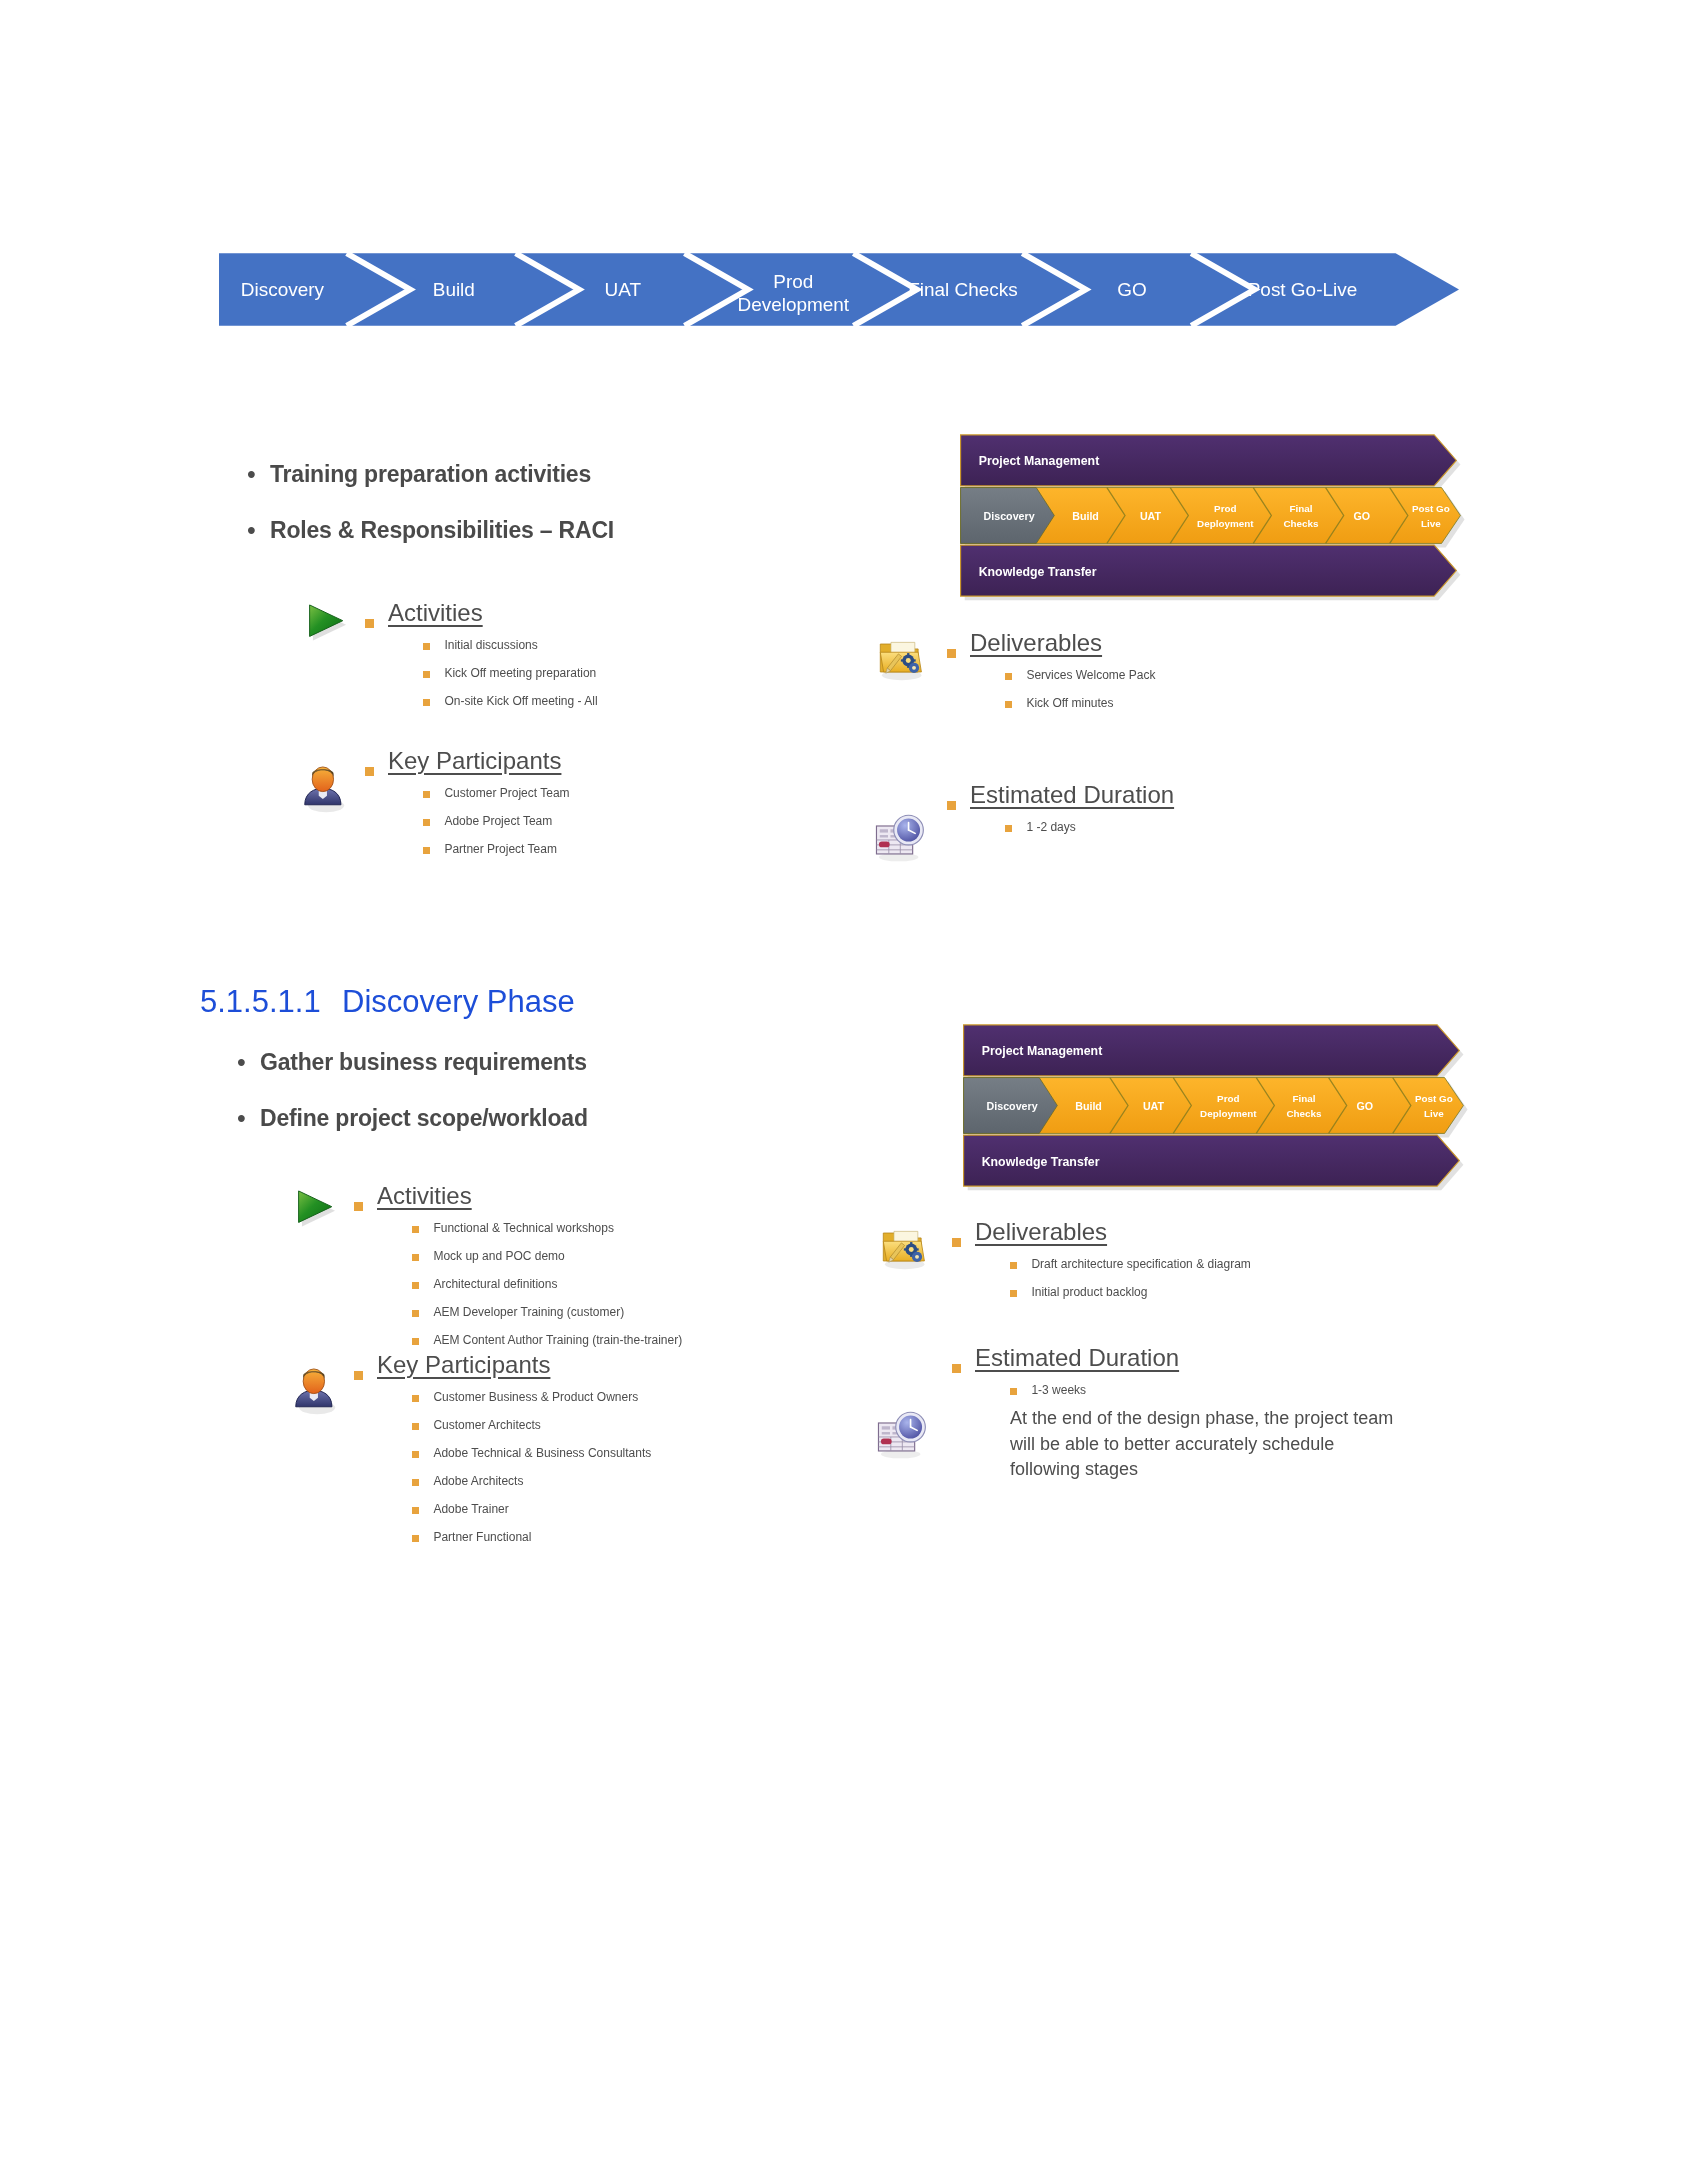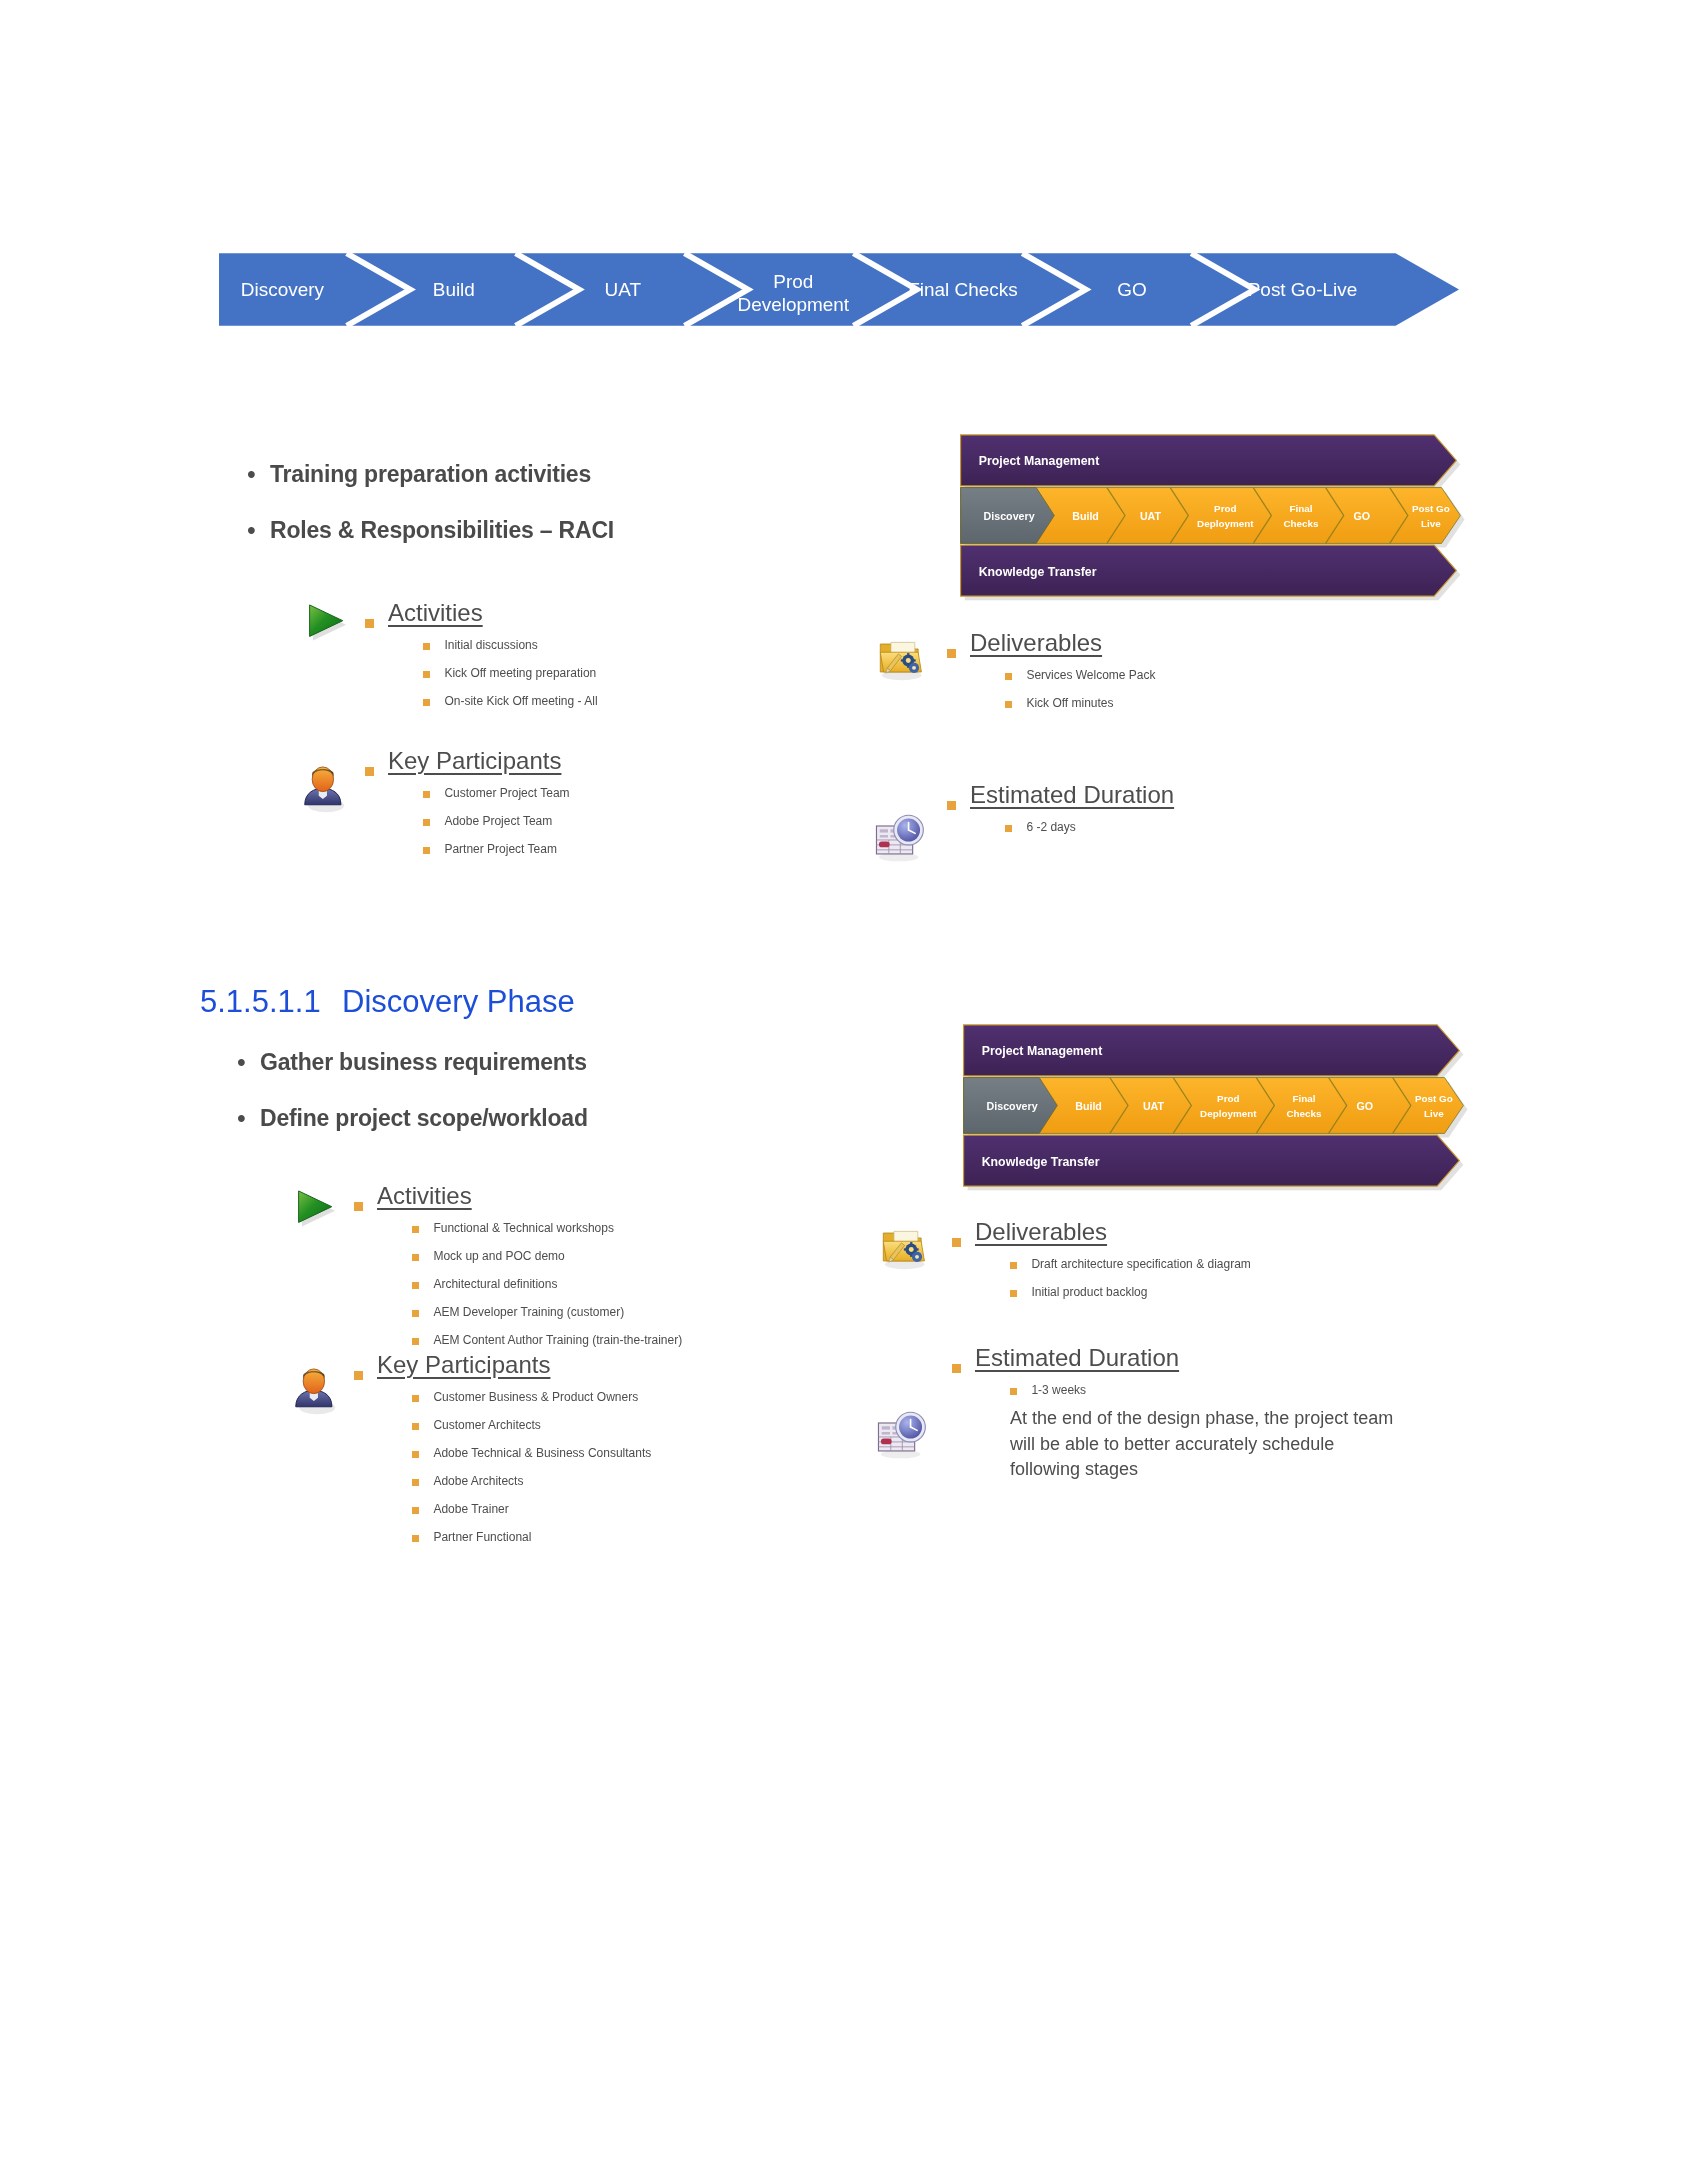--- a/index.html
+++ b/index.html
@@ -342,21 +342,21 @@
   </div>
 
   <div class="group" style="left:947px;top:780px;">
     <div class="group-head">
       <div class="sq-bullet"></div>
       <div class="group-title">Estimated Duration</div>
     </div>
     <ul class="sub-list" style="margin-left:58px;">
       <li>
           <span class="sb"></span>
-          <span class="st">6 -2 days</span>
+          <span class="st">1 -2 days</span>
         </li>
     </ul>
   </div>
 
   <div class="sec-heading" style="left:200px;top:984px;">
     <span class="num">5.1.5.1.1</span><span>Discovery Phase</span>
   </div>
 
   <div class="toplevel" style="left:237px;top:1048px;">
     <div class="tl-row">

